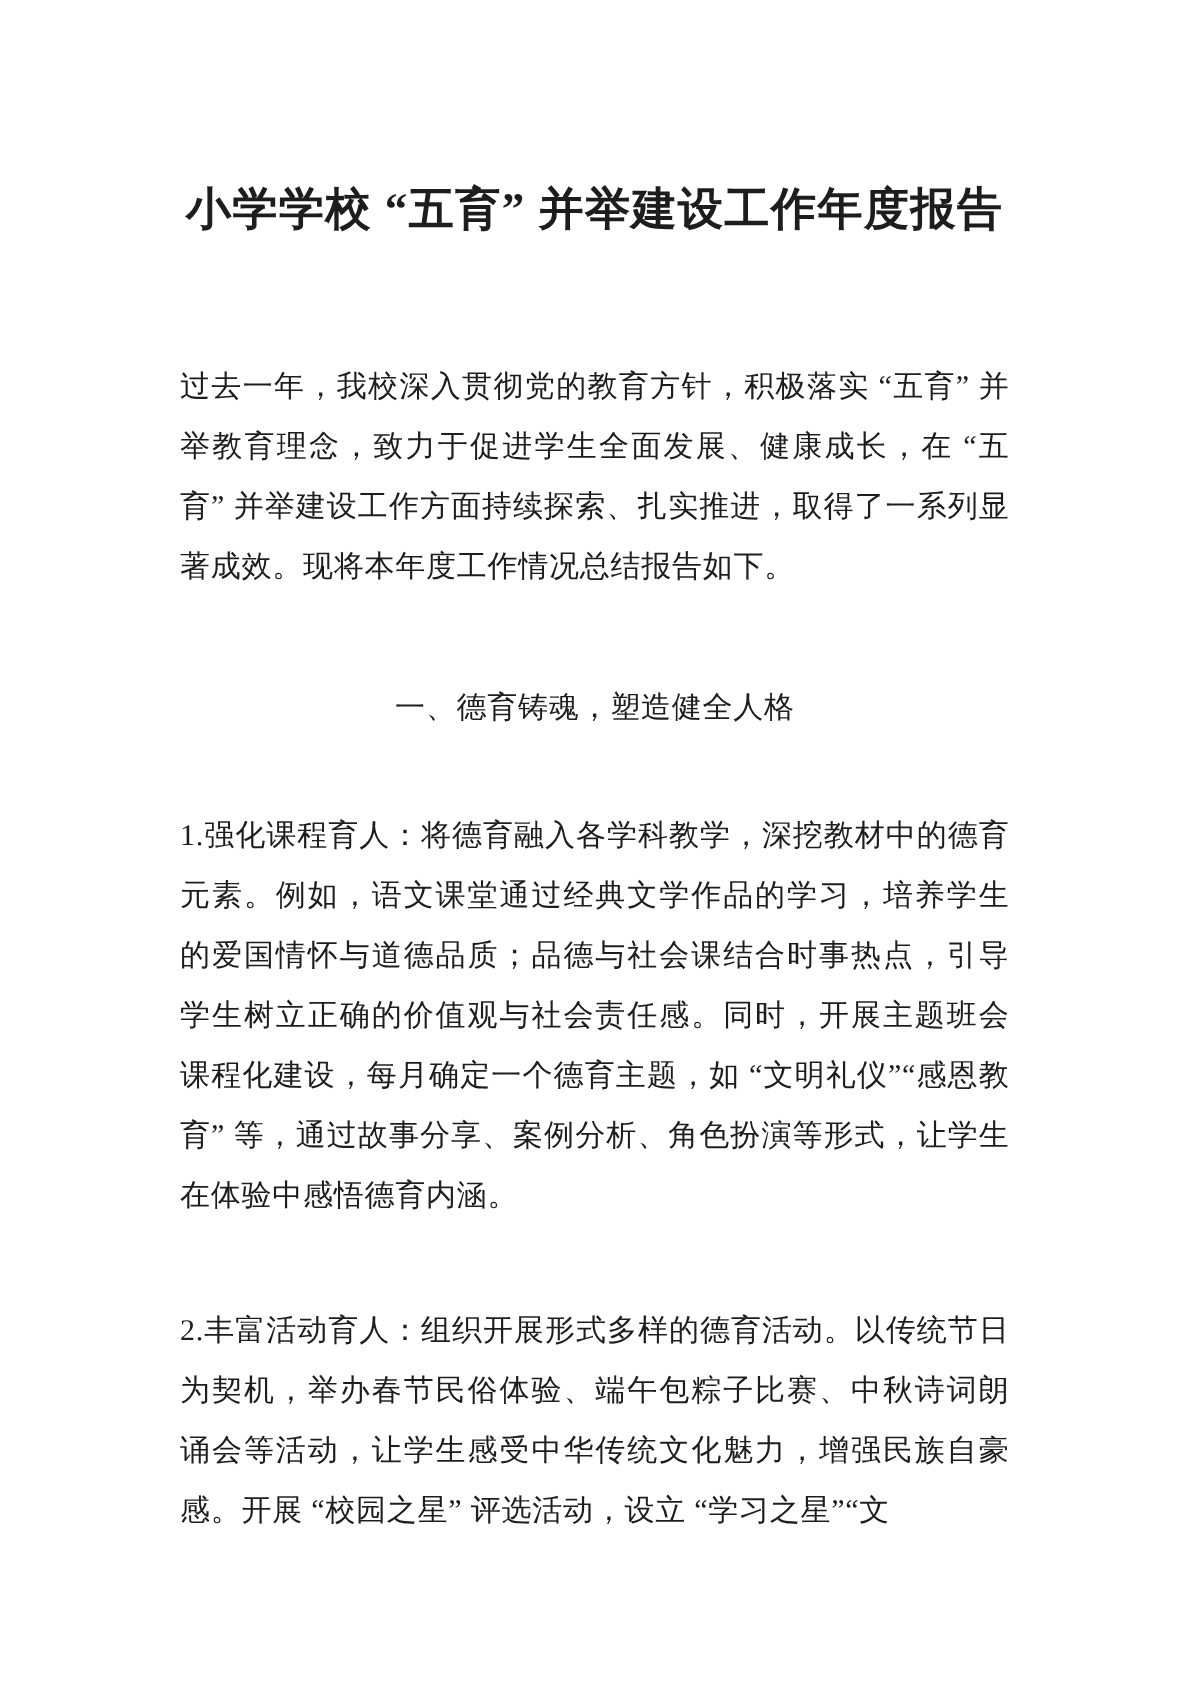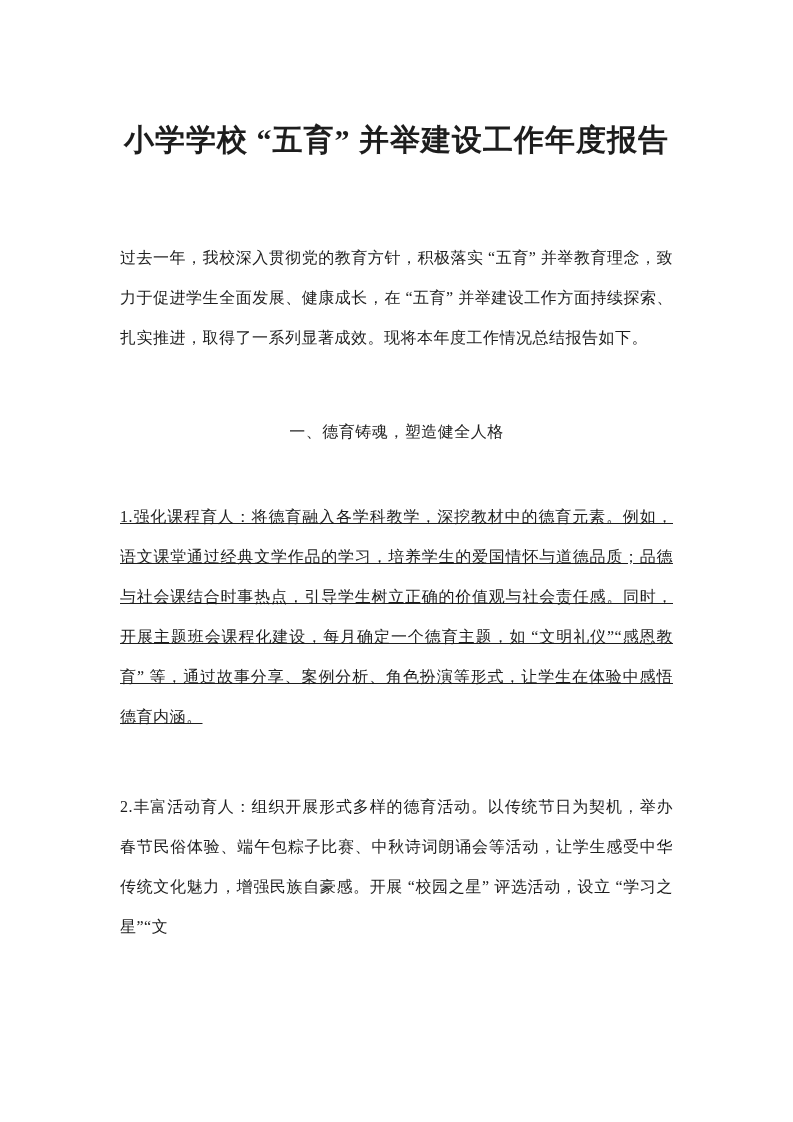--- a/index.html
+++ b/index.html
@@ -24,33 +24,33 @@
   .doc-title {
     margin: 0 0 80px 0;
     font-size: 30px;
     line-height: 37px;
     font-weight: bold;
     text-align: center;
     letter-spacing: 1px;
   }
   .doc-paragraph, .doc-heading {
     margin: 0;
-    font-size: 16px;
+    font-size: 20px;
     line-height: 40px;
     text-align: justify;
     letter-spacing: 0.5px;
     word-break: break-all;
   }
   .doc-heading {
     text-align: center;
     font-weight: normal;
   }
   .block-intro   { margin-bottom: 54px; }
   .block-heading { margin-bottom: 45px; }
-  .block-para1   { margin-bottom: 50px; text-decoration: underline; }
+  .block-para1   { margin-bottom: 50px; }
   .block-para2   { margin-bottom: 0; }
 </style>
 </head>
 <body>
 
 <div class="doc-page">
 
   <h1 class="doc-title">小学学校 “五育” 并举建设工作年度报告</h1>
 
   <p class="doc-paragraph block-intro">过去一年，我校深入贯彻党的教育方针，积极落实 “五育” 并举教育理念，致力于促进学生全面发展、健康成长，在 “五育” 并举建设工作方面持续探索、扎实推进，取得了一系列显著成效。现将本年度工作情况总结报告如下。</p>

